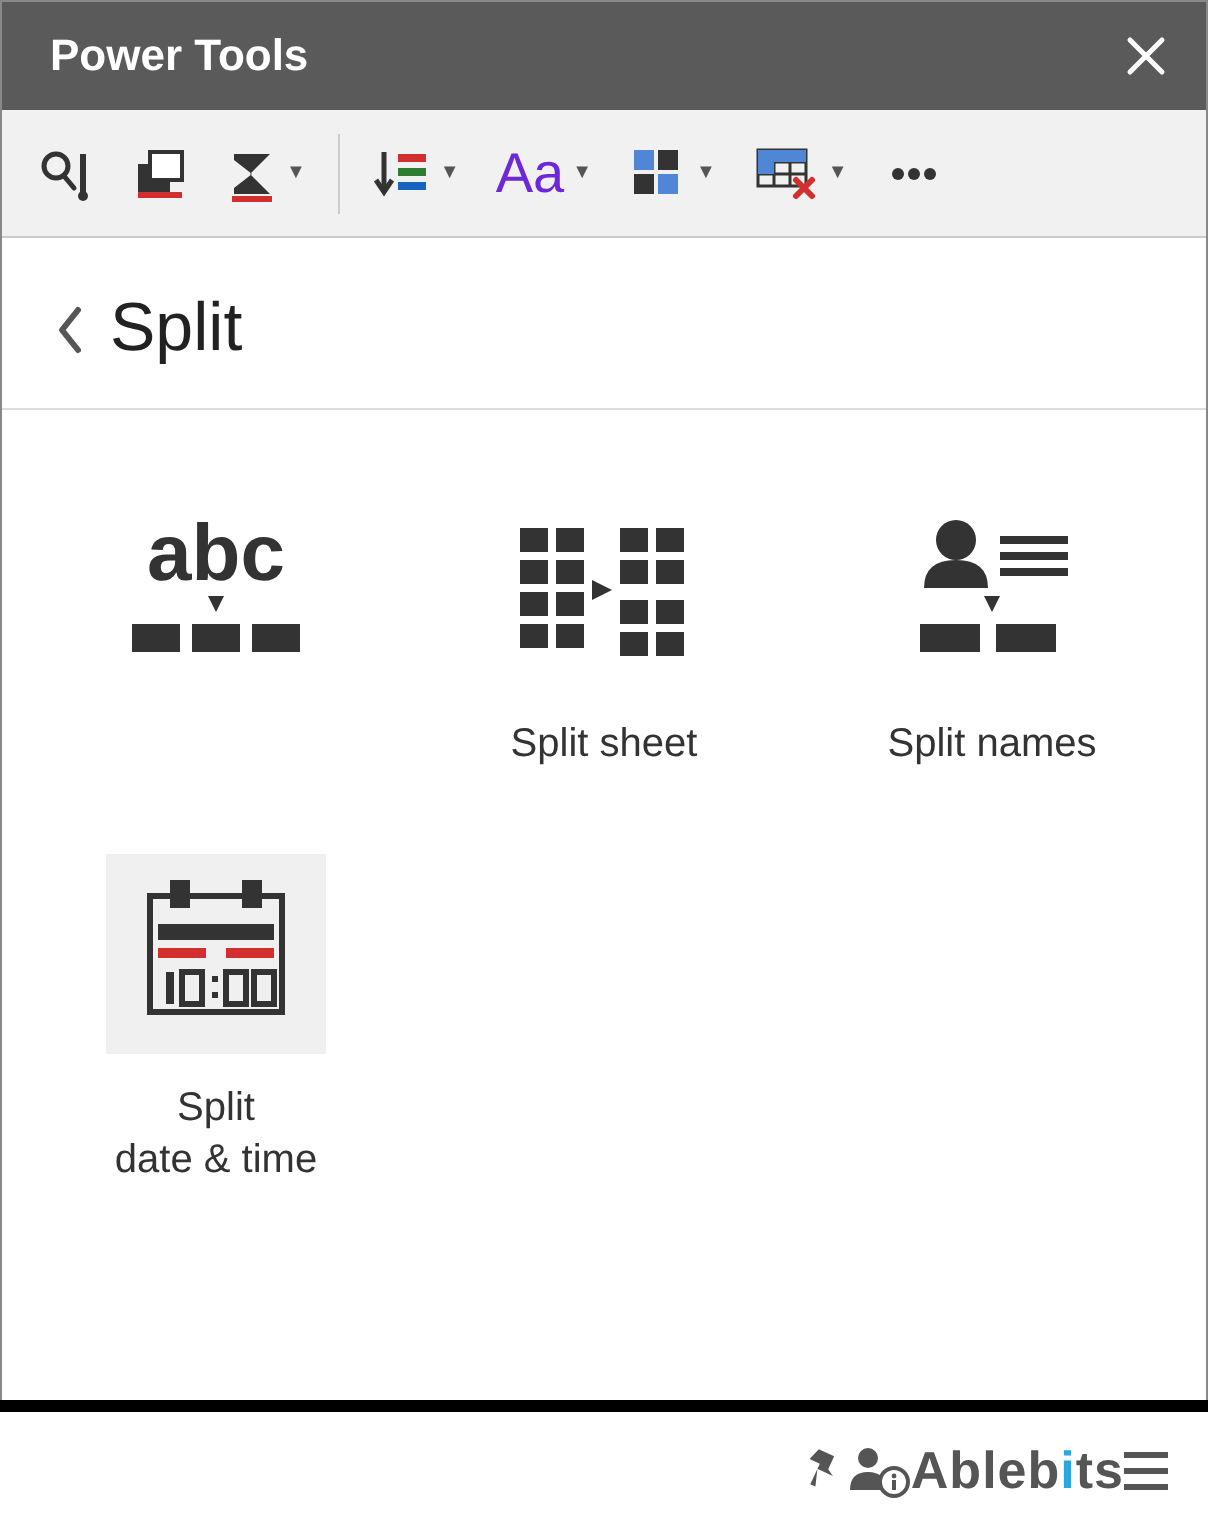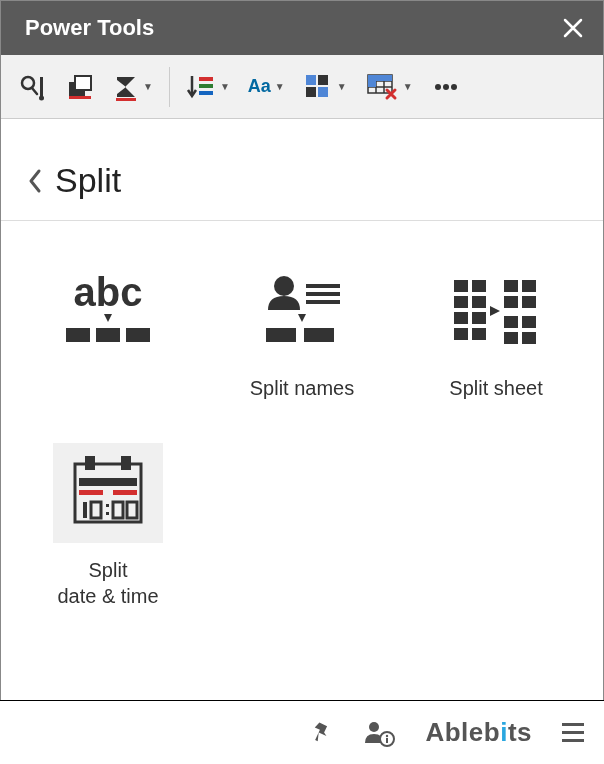--- a/index.html
+++ b/index.html
@@ -54,21 +54,21 @@
     height: 40px;
     background: #ccc;
     margin: 0 4px;
   }
   .caret {
     font-size: 10px;
     color: #555;
     margin-left: 4px;
   }
   .content {
-    padding: 36px 26px 0 26px;
+    padding: 20px 26px 0 26px;
   }
   .breadcrumb {
     display: flex;
     align-items: center;
     gap: 12px;
     cursor: pointer;
     padding: 6px 0 20px 0;
   }
   .breadcrumb .chev {
     font-size: 28px;
@@ -114,25 +114,25 @@
     text-align: center;
     line-height: 1.3;
     white-space: pre-line;
   }
   .footer {
     position: absolute;
     bottom: 0;
     left: 0;
     right: 0;
     height: 64px;
-    border-top: 1px solid #000000;
+    border-top: 6px solid #000000;
     display: flex;
     align-items: center;
     justify-content: flex-end;
-    gap: 30px;
+    gap: 0;
     padding: 0 20px;
     background: #fff;
   }
   .footer .brand {
     font-size: 26px;
     font-weight: 600;
     color: #555;
     letter-spacing: 0.5px;
   }
   .footer .brand .dot { color: #2aa7e0; }
@@ -191,21 +191,21 @@
     <svg width="30" height="30" viewBox="0 0 30 30">
       <line x1="6" y1="4" x2="6" y2="22" stroke="#333" stroke-width="2.5"></line>
       <polyline points="2,18 6,24 10,18" fill="none" stroke="#333" stroke-width="2.5"></polyline>
       <rect x="13" y="5" width="14" height="4" fill="#d32f2f"></rect>
       <rect x="13" y="12" width="14" height="4" fill="#2e7d32"></rect>
       <rect x="13" y="19" width="14" height="4" fill="#1565c0"></rect>
     </svg>
     <span class="caret">▼</span>
   </div>
   <div class="tb-btn">
-    <span style="font-size:18px;font-weight:bold;color:#0369a1;">Aa</span>
+    <span style="font-size:28px;font-weight:normal;color:#6d28d9;">Aa</span>
     <span class="caret">▼</span>
   </div>
   <div class="tb-btn">
     <svg width="30" height="30" viewBox="0 0 30 30">
       <rect x="3" y="3" width="10" height="10" fill="#4f86d6"></rect>
       <rect x="15" y="3" width="10" height="10" fill="#333"></rect>
       <rect x="3" y="15" width="10" height="10" fill="#333"></rect>
       <rect x="15" y="15" width="10" height="10" fill="#4f86d6"></rect>
     </svg>
     <span class="caret">▼</span>
@@ -250,36 +250,20 @@
     <div class="tile">
       <div class="iconbox">
         <svg width="96" height="78" viewBox="0 0 96 78">
           <text x="48" y="34" font-family="Arial" font-size="40" font-weight="bold" fill="#333" text-anchor="middle">abc</text>
           <polygon points="44,42 52,42 48,50" fill="#333"></polygon>
           <rect x="6" y="56" width="24" height="14" fill="#333"></rect>
           <rect x="36" y="56" width="24" height="14" fill="#333"></rect>
           <rect x="66" y="56" width="24" height="14" fill="#333"></rect>
         </svg>
       </div>
-    </div>
-
-    <div class="tile">
-      <div class="iconbox">
-        <svg width="96" height="78" viewBox="0 0 96 78">
-          <circle cx="30" cy="14" r="10" fill="#333"></circle>
-          <path d="M14 38 Q14 24 30 24 Q46 24 46 38 Z" fill="#333"></path>
-          <rect x="52" y="12" width="34" height="4" fill="#333"></rect>
-          <rect x="52" y="20" width="34" height="4" fill="#333"></rect>
-          <rect x="52" y="28" width="34" height="4" fill="#333"></rect>
-          <polygon points="44,42 52,42 48,50" fill="#333"></polygon>
-          <rect x="12" y="56" width="30" height="14" fill="#333"></rect>
-          <rect x="50" y="56" width="30" height="14" fill="#333"></rect>
-        </svg>
-      </div>
-      <div class="tlabel">Split names</div>
     </div>
 
     <div class="tile">
       <div class="iconbox">
         <svg width="96" height="78" viewBox="0 0 96 78">
           <g fill="#333">
             <rect x="6" y="8" width="14" height="12"></rect>
               <rect x="24" y="8" width="14" height="12"></rect>
             <rect x="6" y="24" width="14" height="12"></rect>
               <rect x="24" y="24" width="14" height="12"></rect>
@@ -297,20 +281,36 @@
             <rect x="56" y="44" width="14" height="12"></rect>
               <rect x="74" y="44" width="14" height="12"></rect>
             <rect x="56" y="60" width="14" height="12"></rect>
               <rect x="74" y="60" width="14" height="12"></rect>
           </g>
         </svg>
       </div>
       <div class="tlabel">Split sheet</div>
     </div>
 
+    <div class="tile">
+      <div class="iconbox">
+        <svg width="96" height="78" viewBox="0 0 96 78">
+          <circle cx="30" cy="14" r="10" fill="#333"></circle>
+          <path d="M14 38 Q14 24 30 24 Q46 24 46 38 Z" fill="#333"></path>
+          <rect x="52" y="12" width="34" height="4" fill="#333"></rect>
+          <rect x="52" y="20" width="34" height="4" fill="#333"></rect>
+          <rect x="52" y="28" width="34" height="4" fill="#333"></rect>
+          <polygon points="44,42 52,42 48,50" fill="#333"></polygon>
+          <rect x="12" y="56" width="30" height="14" fill="#333"></rect>
+          <rect x="50" y="56" width="30" height="14" fill="#333"></rect>
+        </svg>
+      </div>
+      <div class="tlabel">Split names</div>
+    </div>
+
     <div class="tile selected">
       <div class="iconbox">
         <svg width="86" height="86" viewBox="0 0 86 86">
           <rect x="10" y="14" width="66" height="58" fill="none" stroke="#333" stroke-width="3"></rect>
           <rect x="20" y="6" width="10" height="14" fill="#333"></rect>
           <rect x="56" y="6" width="10" height="14" fill="#333"></rect>
           <rect x="14" y="28" width="58" height="8" fill="#333"></rect>
           <rect x="14" y="40" width="24" height="5" fill="#d32f2f"></rect>
           <rect x="48" y="40" width="24" height="5" fill="#d32f2f"></rect>
           <g fill="#333">

